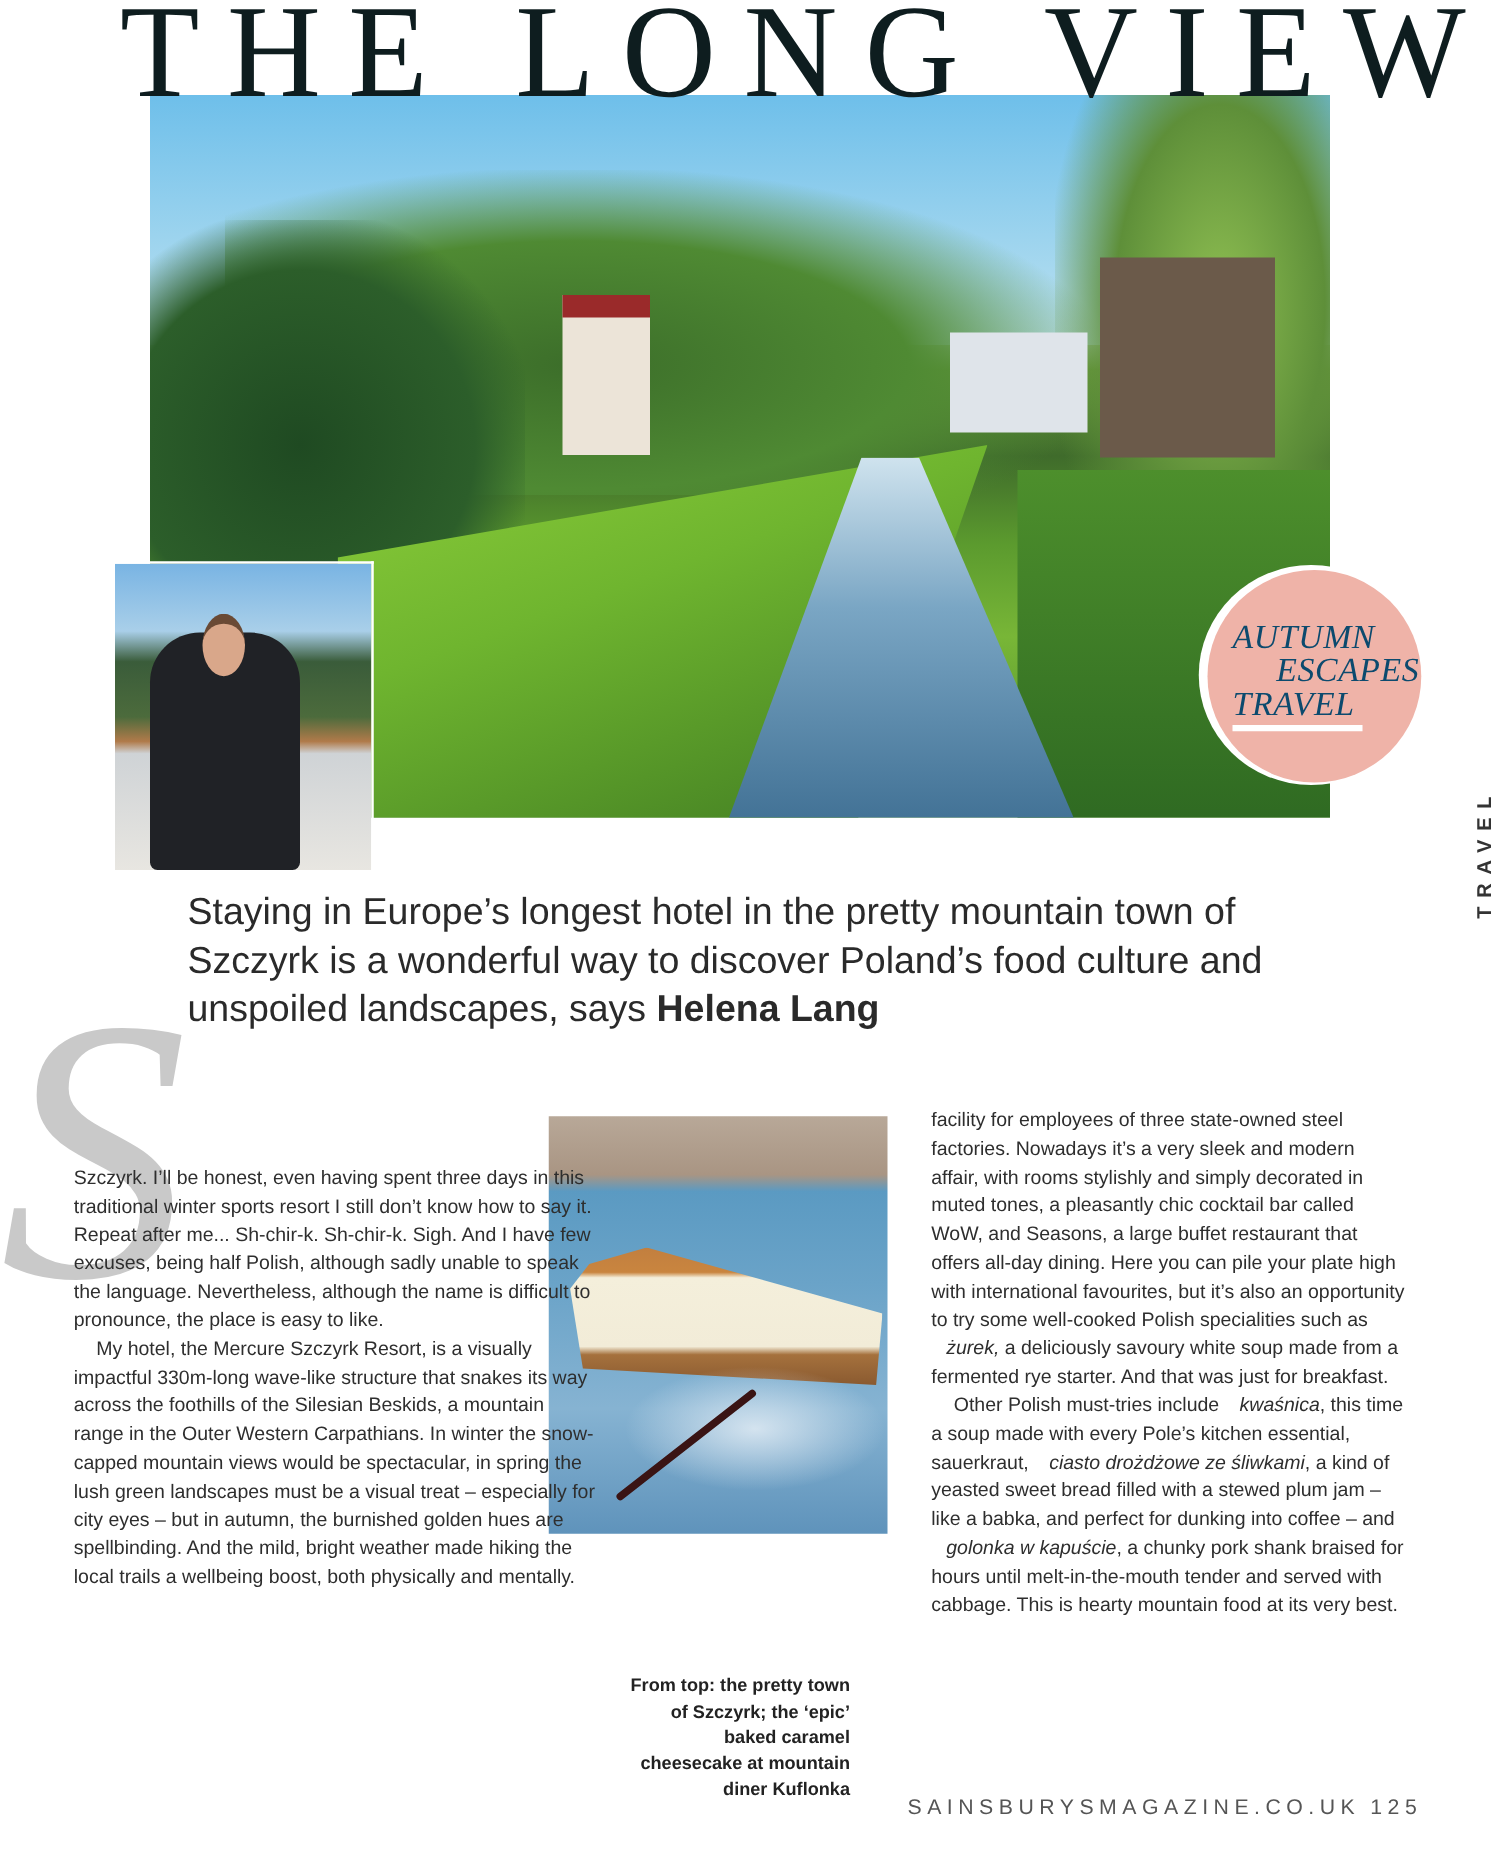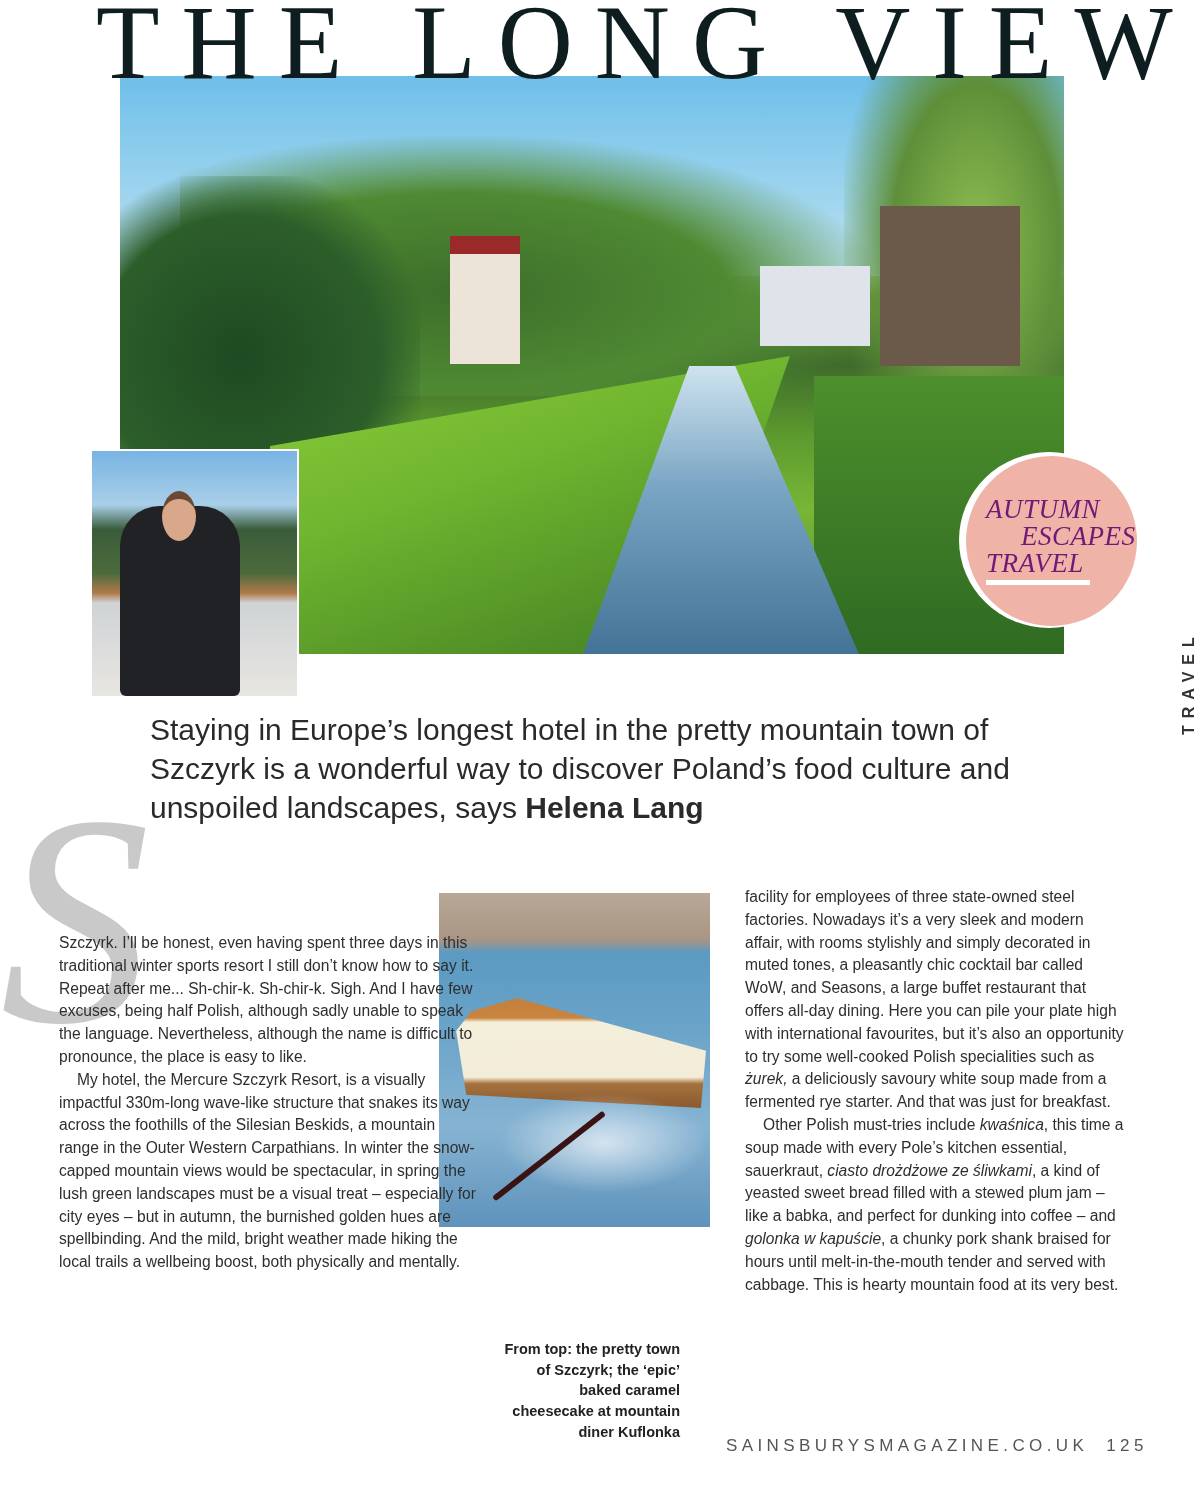--- a/index.html
+++ b/index.html
@@ -44,21 +44,21 @@
       position: absolute; left: 959px; top: 452px; width: 180px; height: 176px;
       border-radius: 50%; background: #ffffff; z-index: 3;
     }
     .badge-inner {
       position: absolute; left: 7px; top: 4px; width: 171px; height: 170px;
       border-radius: 50%; background: #efb3a8; overflow: hidden;
     }
     .badge-text {
       position: absolute; left: 20px; top: 40px; width: 150px;
       font-family: "Liberation Serif", "DejaVu Serif", serif; font-style: italic;
-      font-size: 27px; line-height: 27px; color: #701a75; letter-spacing: 0.5px;
+      font-size: 27px; line-height: 27px; color: #0c4a6e; letter-spacing: 0.5px;
     }
     .badge-text .l2 { display:block; padding-left: 35px; }
     .badge-bar { position:absolute; left: 20px; top: 124px; width: 104px; height: 5px; background:#ffffff; }
     .travel {
       position: absolute; left: 1180px; top: 610px; width: 30px; height: 125px;
       writing-mode: vertical-rl; transform: rotate(180deg);
       font-size: 16px; letter-spacing: 7px; color: #333; font-weight: bold;
     }
     .standfirst {
       position: absolute; left: 150px; top: 710px; width: 880px; text-align: left;
@@ -72,38 +72,38 @@
       font-size: 300px; line-height: 300px; color: #c9c9c9; z-index: 0;
     }
     .col {
       position: absolute; font-size: 15.6px; line-height: 22.8px; color: #2e2e2e; z-index: 1;
     }
     .col p { margin: 0; }
     .col p.indent { text-indent: 18px; }
     .col1 { left: 59px; top: 932px; width: 420px; }
     .col3 { left: 715px; top: 886px; width: 410px; }
     .col3 .narrow { padding-left: 30px; }
-    .col i { font-style: italic; }
+    .col i { font-style: italic; margin-left: 12px; }
     .cheesecake {
       position: absolute; left: 439px; top: 893px; width: 271px; height: 334px; overflow: hidden;
       background: linear-gradient(180deg, #b8a898 0%, #a99583 14%, #5b9ac2 18%, #6aa3c8 40%, #86b3d2 70%, #5f93bb 100%);
     }
     .cheesecake .slice { position:absolute; left:12px; top:105px; width:255px; height:110px; background: linear-gradient(180deg, #c27f3f 0%, #c9853f 18%, #f4efdb 22%, #f2ecd8 72%, #a5713d 78%, #8a5a30 100%); clip-path: polygon(8% 12%, 26% 0, 100% 48%, 98% 100%, 6% 88%, 2% 30%); }
     .cheesecake .sugar { position:absolute; left:60px; top:200px; width:210px; height:100px; background: radial-gradient(ellipse, rgba(240,245,250,0.75) 0%, rgba(240,245,250,0) 70%); }
     .cheesecake .drizzle { position:absolute; left:40px; top:260px; width:140px; height:6px; background:#3a1414; transform: rotate(-38deg); border-radius:3px; }
     .caption {
       position: absolute; left: 500px; top: 1339px; width: 180px; text-align: right;
       font-size: 14.5px; line-height: 20.7px; font-weight: bold; color: #222;
     }
     .continue-arrow { font-size: 17px; margin-left: 6px; color:#111; }
     .footer {
       position: absolute; left: 726px; top: 1436px; width: 470px;
       font-size: 17px; letter-spacing: 4.4px; color: #555; white-space: nowrap;
     }
-    .footer .page { margin-left: 18px; }
+    .footer .page { margin-left: 8px; }
   </style>
 </head>
 <body>
 
 <h1 class="headline">THE LONG VIEW</h1>
 
 <div class="hero">
   <div class="sky"></div>
   <div class="hill"></div>
   <div class="trees-left"></div>

